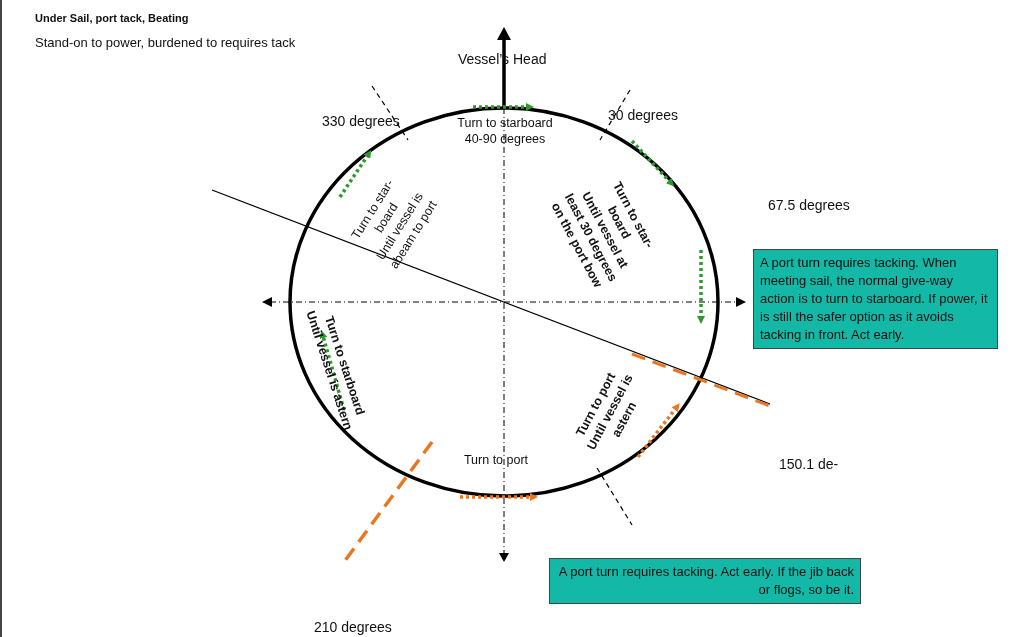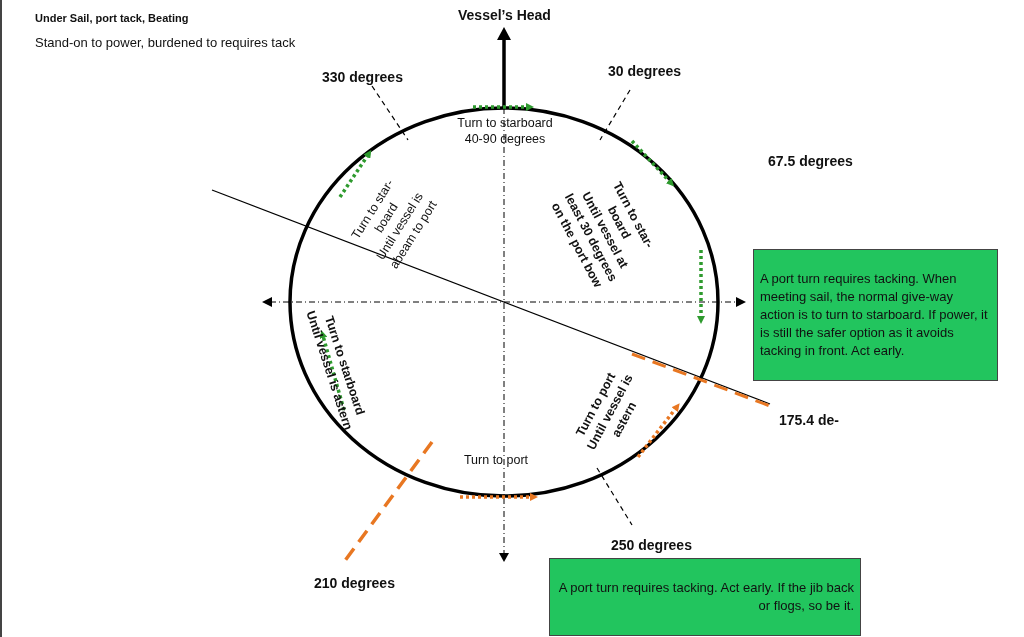--- a/index.html
+++ b/index.html
@@ -2,25 +2,25 @@
 <html><head>
 <meta charset="utf-8">
 <style>
   html, body { margin:0; padding:0; background:#ffffff; }
   body { width:1024px; height:637px; position:relative; overflow:hidden;
          font-family:"Liberation Sans", "DejaVu Sans", sans-serif; color:#111; }
   .left-edge { position:absolute; left:0; top:0; width:2px; height:637px; background:#444; }
   .abs { position:absolute; white-space:nowrap; }
   .title { left:35px; top:12px; font-size:11px; font-weight:bold; }
   .subtitle { left:35px; top:34px; font-size:13px; line-height:17px; white-space:normal; width:290px; }
-  .deg { font-size:14px; font-weight:bold; }
+  .deg { font-size:14px; font-weight:normal;margin-top:44px; }
   .lbl { font-size:12.5px; line-height:16px; text-align:center; }
   .rot { transform-origin:center center; text-align:center; line-height:16px; font-size:12.5px; }
-  .box { border:1.5px solid #444; background:#22c55e; font-size:13px; line-height:18px;
-         padding:20px 6px; white-space:normal; }
+  .box { border:1.5px solid #444; background:#14b8a6; font-size:13px; line-height:18px;
+         padding:4px 6px; white-space:normal; }
   svg { position:absolute; left:0; top:0; }
 </style>
 </head>
 <body>
 
 <div class="left-edge"></div>
 
 <div class="abs title">Under Sail, port tack, Beating</div>
 <div class="abs subtitle">Stand-on to power, burdened to requires tack</div>
 
@@ -68,21 +68,21 @@
   <line x1="344" y1="410" x2="323" y2="336" stroke="#2e9a2e" stroke-width="3.5" stroke-dasharray="3,3" marker-end="url(#mGreen)"></line>
 
   <line x1="460" y1="497" x2="532" y2="497" stroke="#e87722" stroke-width="3.5" stroke-dasharray="3,3" marker-end="url(#mOrange)"></line>
   <line x1="638" y1="457" x2="676" y2="408" stroke="#e87722" stroke-width="3.5" stroke-dasharray="3,3" marker-end="url(#mOrange)"></line>
 </svg>
 
 <div class="abs deg" style="left:458px;top:7px;">Vessel’s Head</div>
 <div class="abs deg" style="left:322px;top:69px;">330 degrees</div>
 <div class="abs deg" style="left:608px;top:63px;">30 degrees</div>
 <div class="abs deg" style="left:768px;top:153px;">67.5 degrees</div>
-<div class="abs deg" style="left:779px;top:412px;">175.4 de-</div>
+<div class="abs deg" style="left:779px;top:412px;">150.1 de-</div>
 <div class="abs deg" style="left:611px;top:537px;">250 degrees</div>
 <div class="abs deg" style="left:314px;top:575px;">210 degrees</div>
 
 <div class="abs lbl" style="left:444px;top:115px;width:122px;">
   <div>Turn to starboard</div>
   <div>40-90 degrees</div>
 </div>
 
 <div class="abs rot" style="left:318px;top:190px;width:150px;transform:rotate(-58deg);">
   <div>Turn to star-</div>

